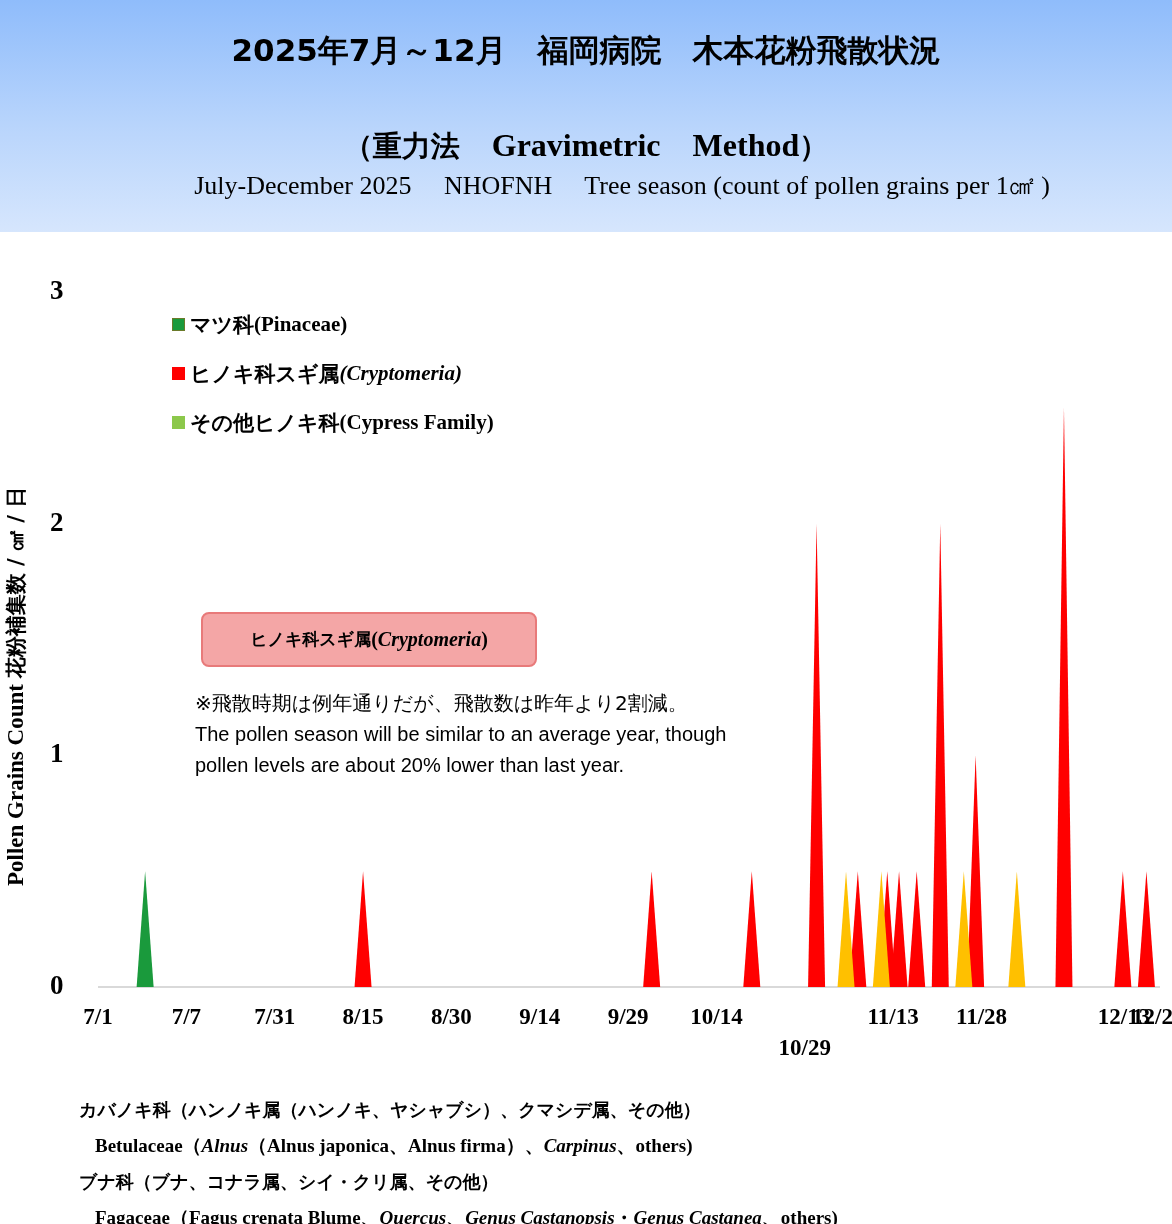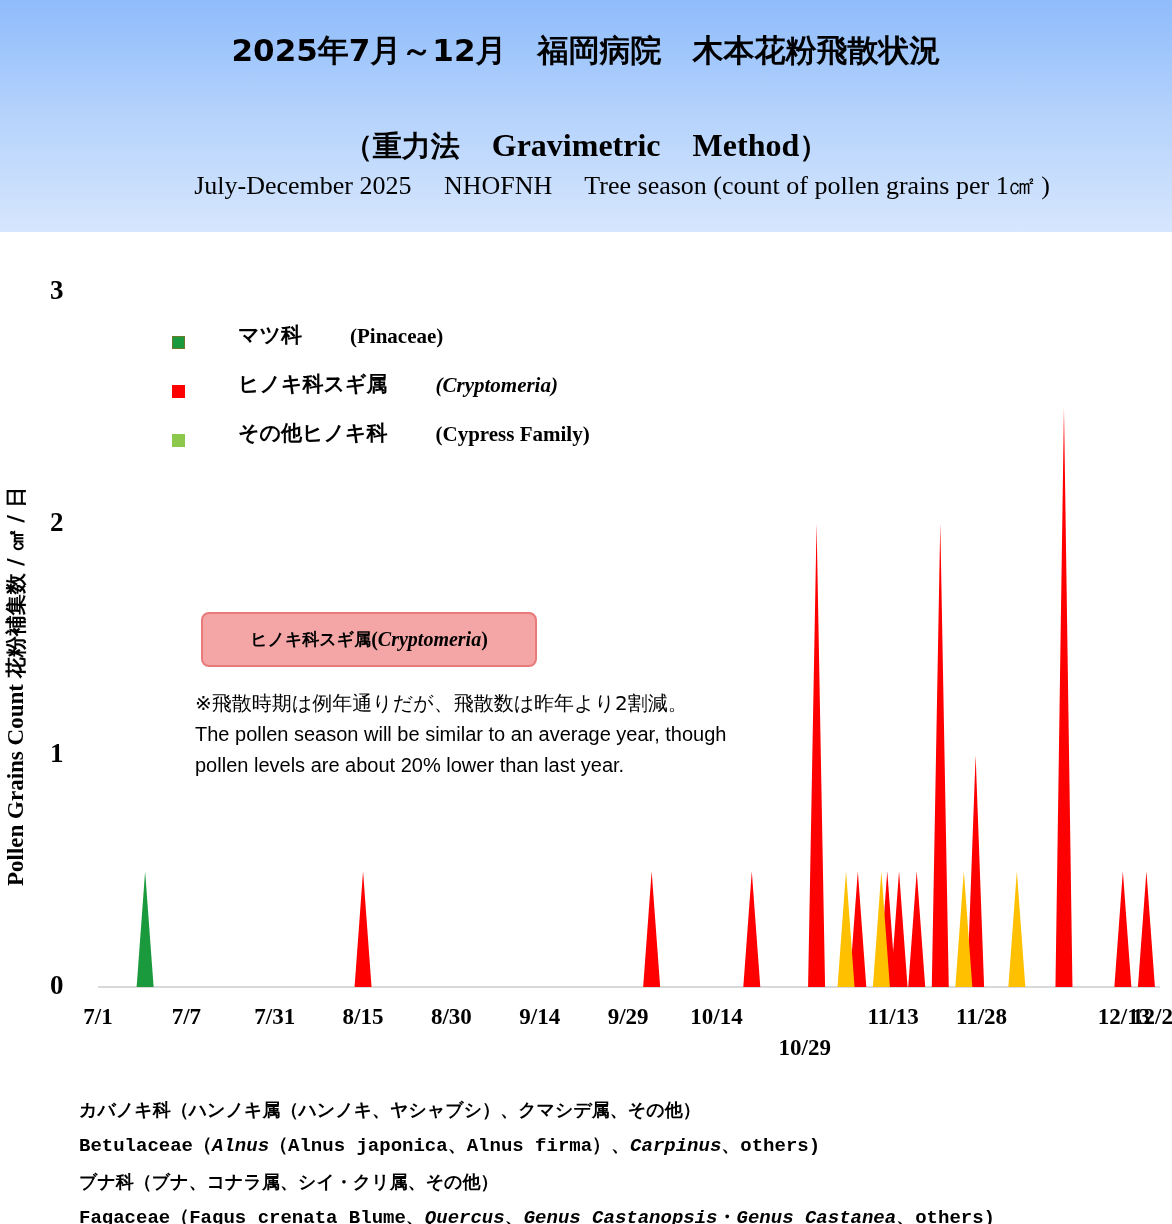--- a/index.html
+++ b/index.html
@@ -14,37 +14,37 @@
   .title2 .jp { font-family:"DejaVu Sans", sans-serif; font-size:29px; }
   .subtitle { position:absolute; left:0; width:100%; top:168px; text-align:center;
               font-family:"Liberation Serif", serif; font-size:26px; white-space:pre;padding-left:36px; }
   .ylabel { position:absolute; left:2px; top:886px; transform-origin:0 0; transform:rotate(-90deg);
             white-space:nowrap; font-size:23px; font-weight:bold; font-family:"Liberation Serif", serif; }
   .ylabel .jp { font-family:"DejaVu Sans", sans-serif; font-size:21px; }
   .ytick { position:absolute; left:50px; font-family:"Liberation Serif", serif; font-weight:bold; font-size:27px; }
   .xtick { position:absolute; top:1004px; font-family:"Liberation Serif", serif; font-weight:bold; font-size:23px;
            transform:translateX(-50%); white-space:nowrap; }
   .legend { position:absolute; left:172px; top:300px; }
-  .legend-item { height:49px; display:flex; align-items:flex-end; white-space:nowrap;gap:48px; }
+  .legend-item { height:49px; display:flex; align-items:center; white-space:nowrap; }
   .swatch { width:13px; height:13px; margin-right:5px; display:inline-block; }
   .legend-jp { font-family:"DejaVu Sans", sans-serif; font-weight:bold; font-size:21px; }
   .legend-en { font-family:"Liberation Serif", serif; font-weight:bold; font-size:21px; }
   .legend-en.it { font-style:italic; }
   .callout { position:absolute; left:201px; top:612px; width:332px; height:51px; background:#f4a6a6;
              border:2px solid #e87a7a; border-radius:8px; display:flex; align-items:center; justify-content:center;
              white-space:nowrap; }
   .callout .jp { font-family:"DejaVu Sans", sans-serif; font-weight:bold; font-size:17px; }
   .callout .en { font-family:"Liberation Serif", serif; font-weight:bold; font-size:20px; }
   .callout .it { font-style:italic; }
   .note { position:absolute; left:195px; top:688px; font-family:"DejaVu Sans", sans-serif; font-size:20px; line-height:31px; }
   .note .en { font-family:"Liberation Sans", sans-serif; font-size:20px; }
   .footer { position:absolute; left:79px; top:1092px; line-height:36px; }
   .footer div { white-space:nowrap; }
   .footer .jp { font-family:"DejaVu Sans", sans-serif; font-weight:bold; font-size:18px; }
-  .footer .en { font-family:Liberation Mono, monospace; font-weight:bold; font-size:19px; }
+  .footer .en { font-family:Liberation Serif, serif; font-weight:bold; font-size:19px;margin-left:16px; }
   .footer .it { font-style:italic; }
   svg.plot { position:absolute; left:0; top:0; }
 </style>
 </head>
 <body>
 
 <div class="header">
   <div class="title1">2025年7月～12月　福岡病院　木本花粉飛散状況</div>
   <div class="title2"><span class="jp">（重力法</span><span>　Gravimetric　Method</span><span class="jp">）</span></div>
   <div class="subtitle">July-December 2025　 NHOFNH　 Tree season (count of pollen grains per 1㎠ )</div>

